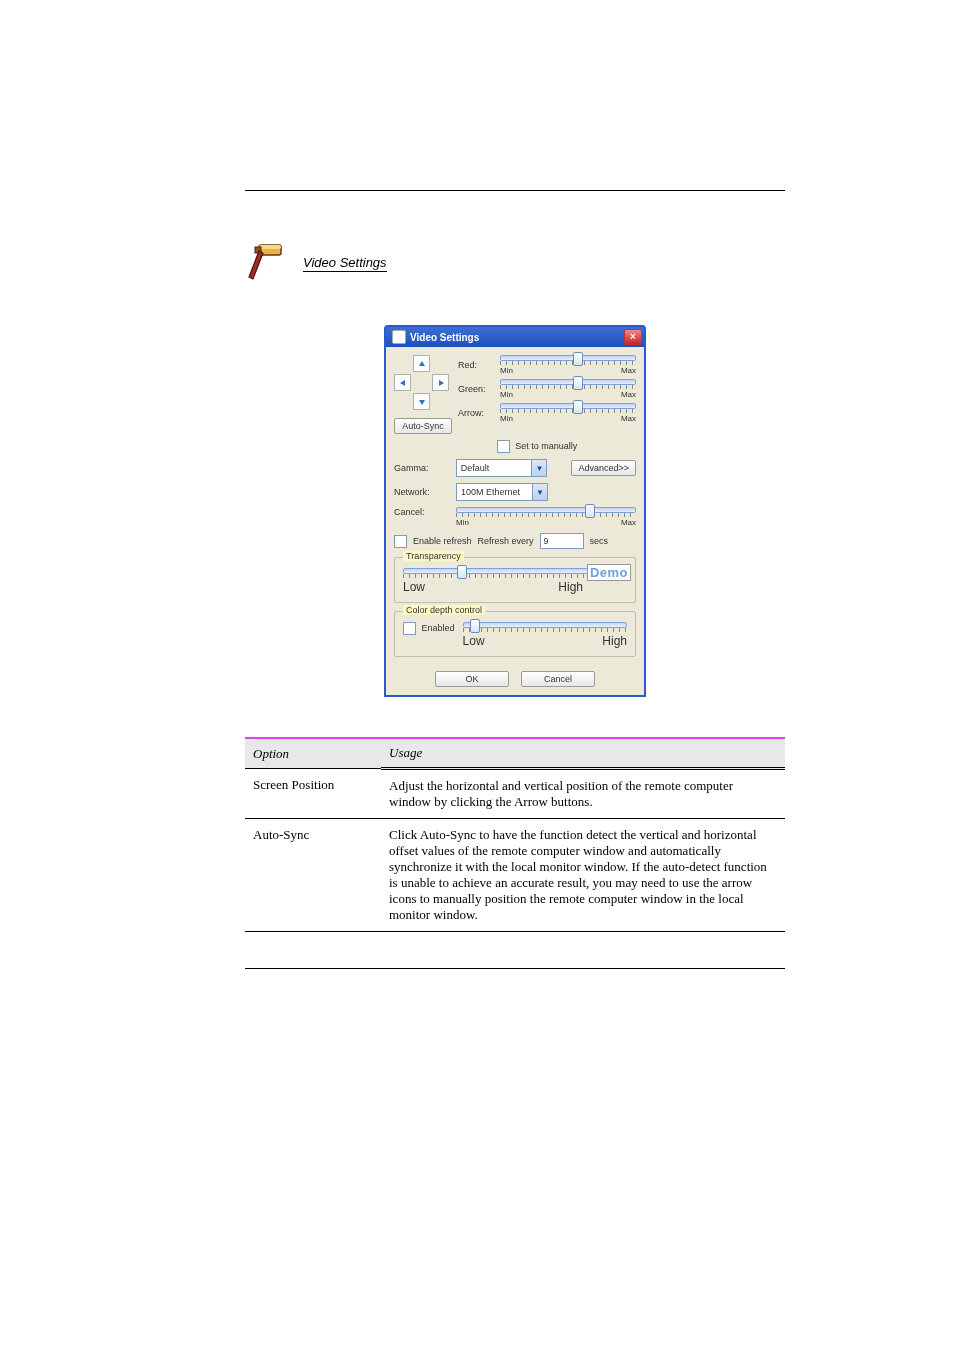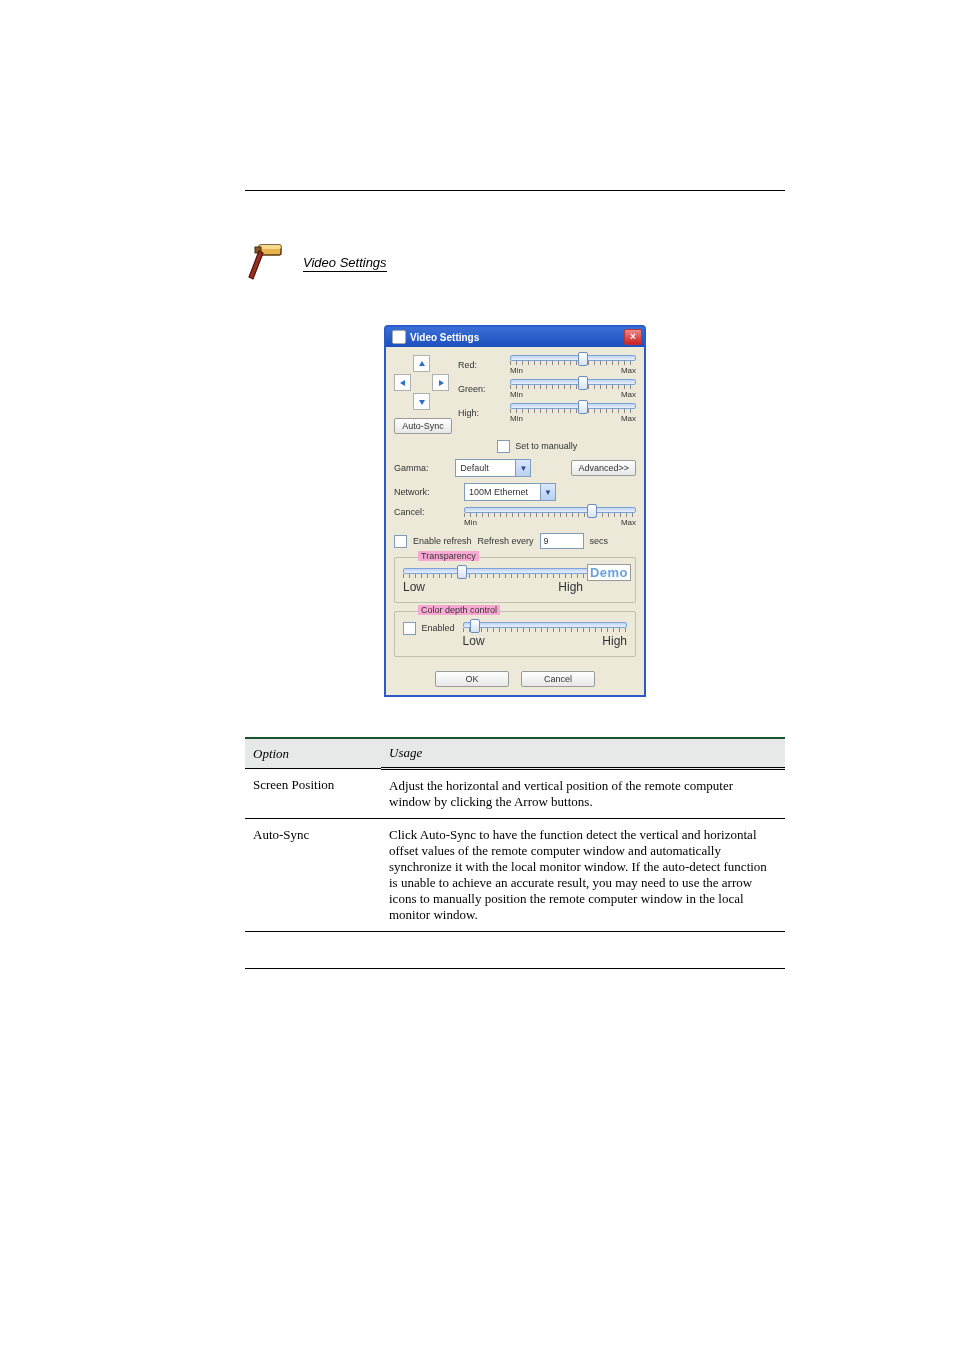--- a/index.html
+++ b/index.html
@@ -14,45 +14,45 @@
 .tbar{background:linear-gradient(#3b6fd6,#1d4fbc);color:#fff;height:20px;display:flex;align-items:center;padding:0 2px 0 6px}
 .tbar .ico{width:12px;height:12px;background:#fff;border:1px solid #aaa;border-radius:2px;margin-right:4px}
 .tbar .ttxt{font-weight:bold;font-size:10px;flex:1}
 .tbar .close{width:16px;height:14px;background:linear-gradient(#e88,#c22);border:1px solid #b33;border-radius:2px;color:#fff;font-weight:bold;font-size:10px;display:flex;align-items:center;justify-content:center;line-height:1}
 .dlg-body{background:#ece9d8;padding:8px}
 .top-row{display:flex;gap:6px;align-items:flex-start;margin-bottom:6px}
 .nav-pad{width:55px;height:55px;display:grid;grid-template-columns:1fr 1fr 1fr;grid-template-rows:1fr 1fr 1fr;gap:2px}
 .np{background:#fdfdfd;border:1px solid #b0b0b0;display:flex;align-items:center;justify-content:center}
 .np svg{display:block}
 .rgb-col{flex:1}
-.rgb-row{display:flex;align-items:center;gap:20px;margin-bottom:4px}
+.rgb-row{display:flex;align-items:center;gap:10px;margin-bottom:4px}
 .rgb-row .lab{width:32px;font-size:9px}
 .slider{flex:1}
 .dlg .track{height:4px;background:linear-gradient(#bfd4f5,#e9f1fd);border:1px solid #7da2d8;position:relative;border-radius:2px}
 .dlg .thumb{position:absolute;top:-4px;width:8px;height:12px;background:linear-gradient(#fff,#d6e3f4);border:1px solid #6b8dbe;border-radius:2px}
 .minmax{display:flex;justify-content:space-between;font-size:8px;color:#333;margin-top:1px}
 .ticks{height:4px;background:repeating-linear-gradient(to right,#888 0 1px,transparent 1px 6px)}
 .btn{background:linear-gradient(#fff,#e7e7e7);border:1px solid #9a9a9a;border-radius:2px;padding:2px 6px;font-size:9px;white-space:nowrap}
-.form-row{display:flex;align-items:center;gap:20px;margin:6px 0}
+.form-row{display:flex;align-items:center;gap:12px;margin:6px 0}
 .form-row .flab{width:50px;font-size:9px}
 .combo{flex-basis:90px;display:flex;border:1px solid #7f9db9;background:#fff;height:16px}
 .combo .cv{flex:1;padding:1px 4px;font-size:9px;display:flex;align-items:center}
 .combo .car{width:14px;background:linear-gradient(#dbe8fb,#b8d1f3);border-left:1px solid #7f9db9;display:flex;align-items:center;justify-content:center;font-size:8px;color:#2a4a8a}
 .chk{width:11px;height:11px;border:1px solid #7f9db9;background:#fff;display:inline-block;vertical-align:middle}
 .fieldset{border:1px solid #c0c0b0;border-radius:2px;padding:10px 8px 8px;margin:8px 0;position:relative}
-.fieldset .legend{position:absolute;top:-7px;left:23px;background:#f9a8d4;padding:0 3px;font-size:9px}
+.fieldset .legend{position:absolute;top:-7px;left:8px;background:#fef9c3;padding:0 3px;font-size:9px}
 .low-high{display:flex;justify-content:space-between;font-size:12px;margin-top:2px}
 .footer-btns{display:flex;justify-content:center;gap:12px;margin-top:14px}
 .footer-btns .btn{width:60px;text-align:center}
 .input-box{width:36px;height:14px;border:1px solid #7f9db9;background:#fff;padding:0 3px;font-size:9px;display:inline-flex;align-items:center}
 .demo{position:absolute;right:4px;top:6px;color:#6aa0de;font-size:13px;font-weight:bold;text-align:right;border:1px solid #999;background:#fff;padding:0 2px;letter-spacing:.5px}
 .desc-text{font-family:'Times New Roman',serif;font-size:14px;margin:22px 0 10px 0}
 .opt-table{width:100%;border-collapse:collapse;font-family:'Times New Roman',serif;font-size:13px}
 .opt-table thead tr{background:#e7e8e8}
-.opt-table th{border-top:2px solid #14532d;border-bottom:1px solid #000;text-align:left;padding:6px 8px;font-weight:normal;font-style:italic}
+.opt-table th{border-top:2px solid #d946ef;border-bottom:1px solid #000;text-align:left;padding:6px 8px;font-weight:normal;font-style:italic}
 .opt-table th+th{border-bottom-style:double;border-bottom-width:3px}
 .opt-table td{border-bottom:1px solid #000;padding:8px 8px;vertical-align:top}
 .opt-table td:first-child{width:120px}
 .hr-bot{border:0;border-top:1px solid #000;margin:36px 0 0 0}
 </style>
 </head>
 <body>
 
 <div class="page">
   <div class="content">
@@ -130,21 +130,21 @@
                       <div class="thumb" style="left:54%"></div>
                     </div>
                   <div class="ticks"></div>
                   <div class="minmax">
                       <span>Min</span>
                       <span>Max</span>
                     </div>
                 </div>
               </div>
               <div class="rgb-row">
-                <span class="lab">High:</span>
+                <span class="lab">Arrow:</span>
                 <div class="slider">
                   <div class="track">
                       <div class="thumb" style="left:54%"></div>
                     </div>
                   <div class="ticks"></div>
                   <div class="minmax">
                       <span>Min</span>
                       <span>Max</span>
                     </div>
                 </div>

